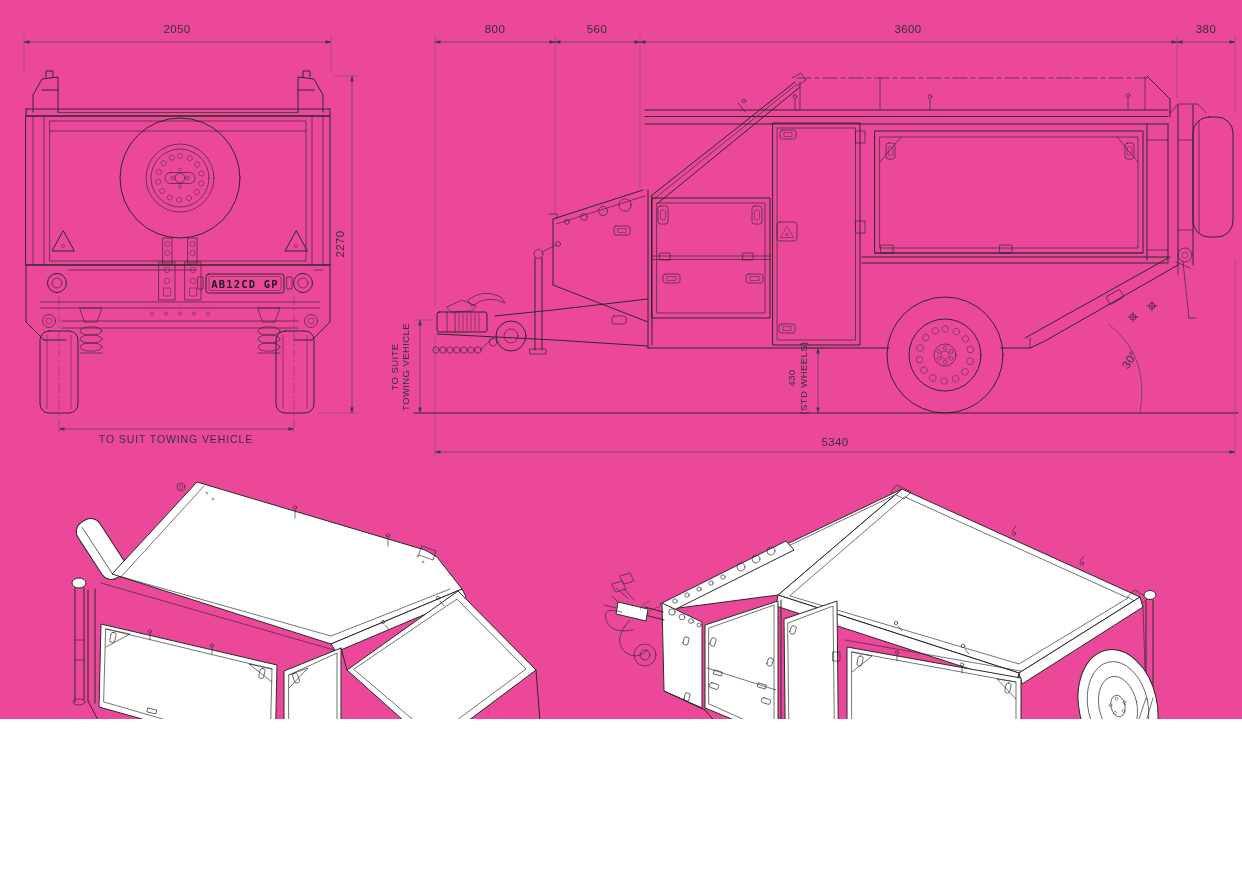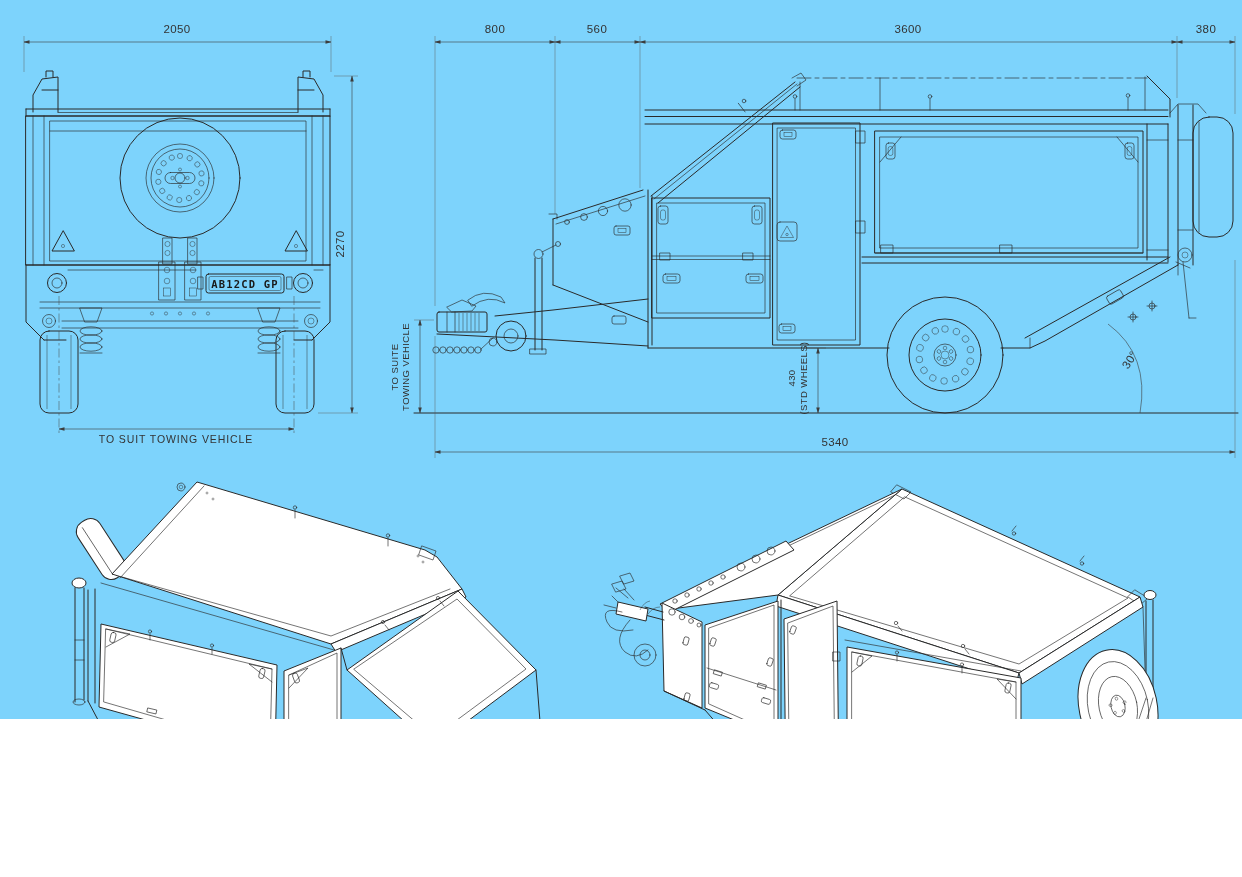--- a/index.html
+++ b/index.html
@@ -1,16 +1,16 @@
 <!DOCTYPE html>
 <html><head>
 <meta charset="utf-8">
 <style>
   html,body{margin:0;padding:0;background:#ffffff;}
-  .stage{position:relative;width:1242px;height:719px;background:#7dd3fc;overflow:hidden;
+  .stage{position:relative;width:1242px;height:719px;background:#ec4899;overflow:hidden;
          font-family:"Liberation Sans", sans-serif;}
   svg{display:block}
   .ln{stroke:#2a2a2a;stroke-width:1;fill:none;stroke-linecap:round;stroke-linejoin:round;}
   .lnf{stroke:#2a2a2a;stroke-width:1;fill:#ffffff;stroke-linejoin:round;}
   .fn{stroke:#2a2a2a;stroke-width:.65;fill:none;stroke-linecap:round;stroke-linejoin:round;}
   .fnf{stroke:#2a2a2a;stroke-width:.65;fill:#ffffff;stroke-linejoin:round;}
   .th{stroke:#2a2a2a;stroke-width:.45;fill:none;}
   .dim{stroke:#3c3c3c;stroke-width:.6;fill:none;}
   .ext{stroke:#5a5a5a;stroke-width:.45;fill:none;}
   .cl{stroke:#444;stroke-width:.5;fill:none;stroke-dasharray:9 3 2.5 3;}

